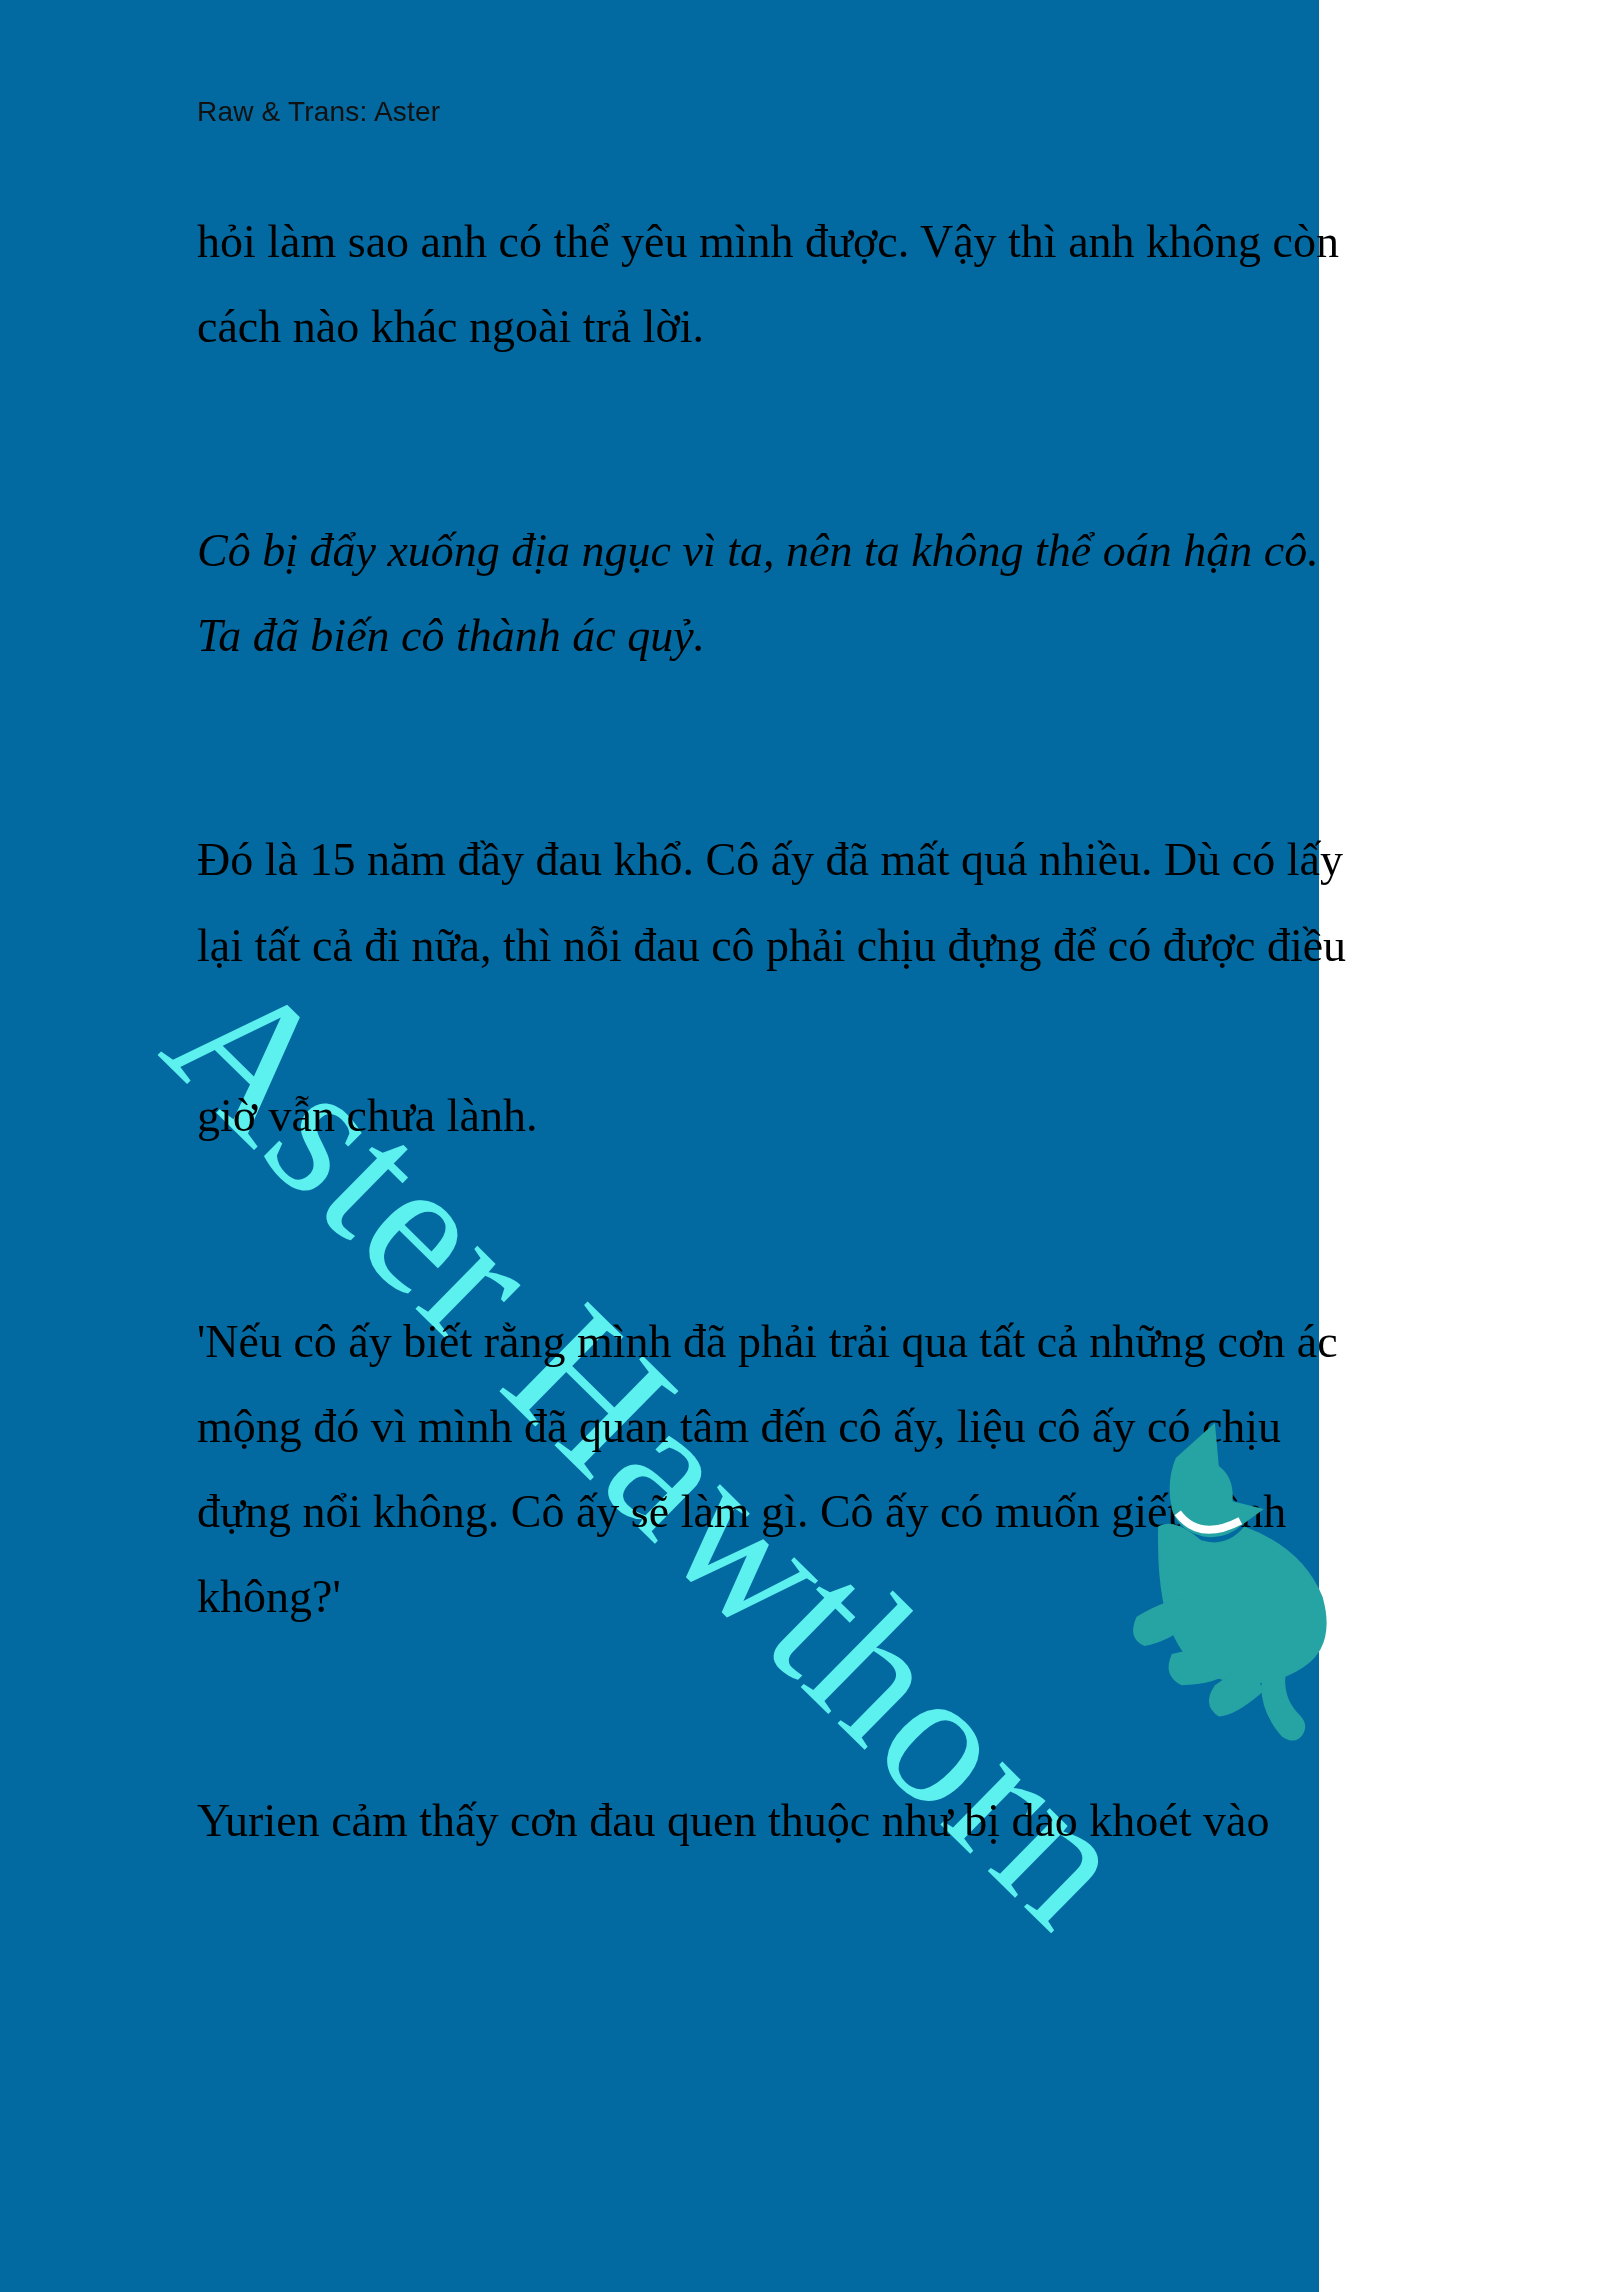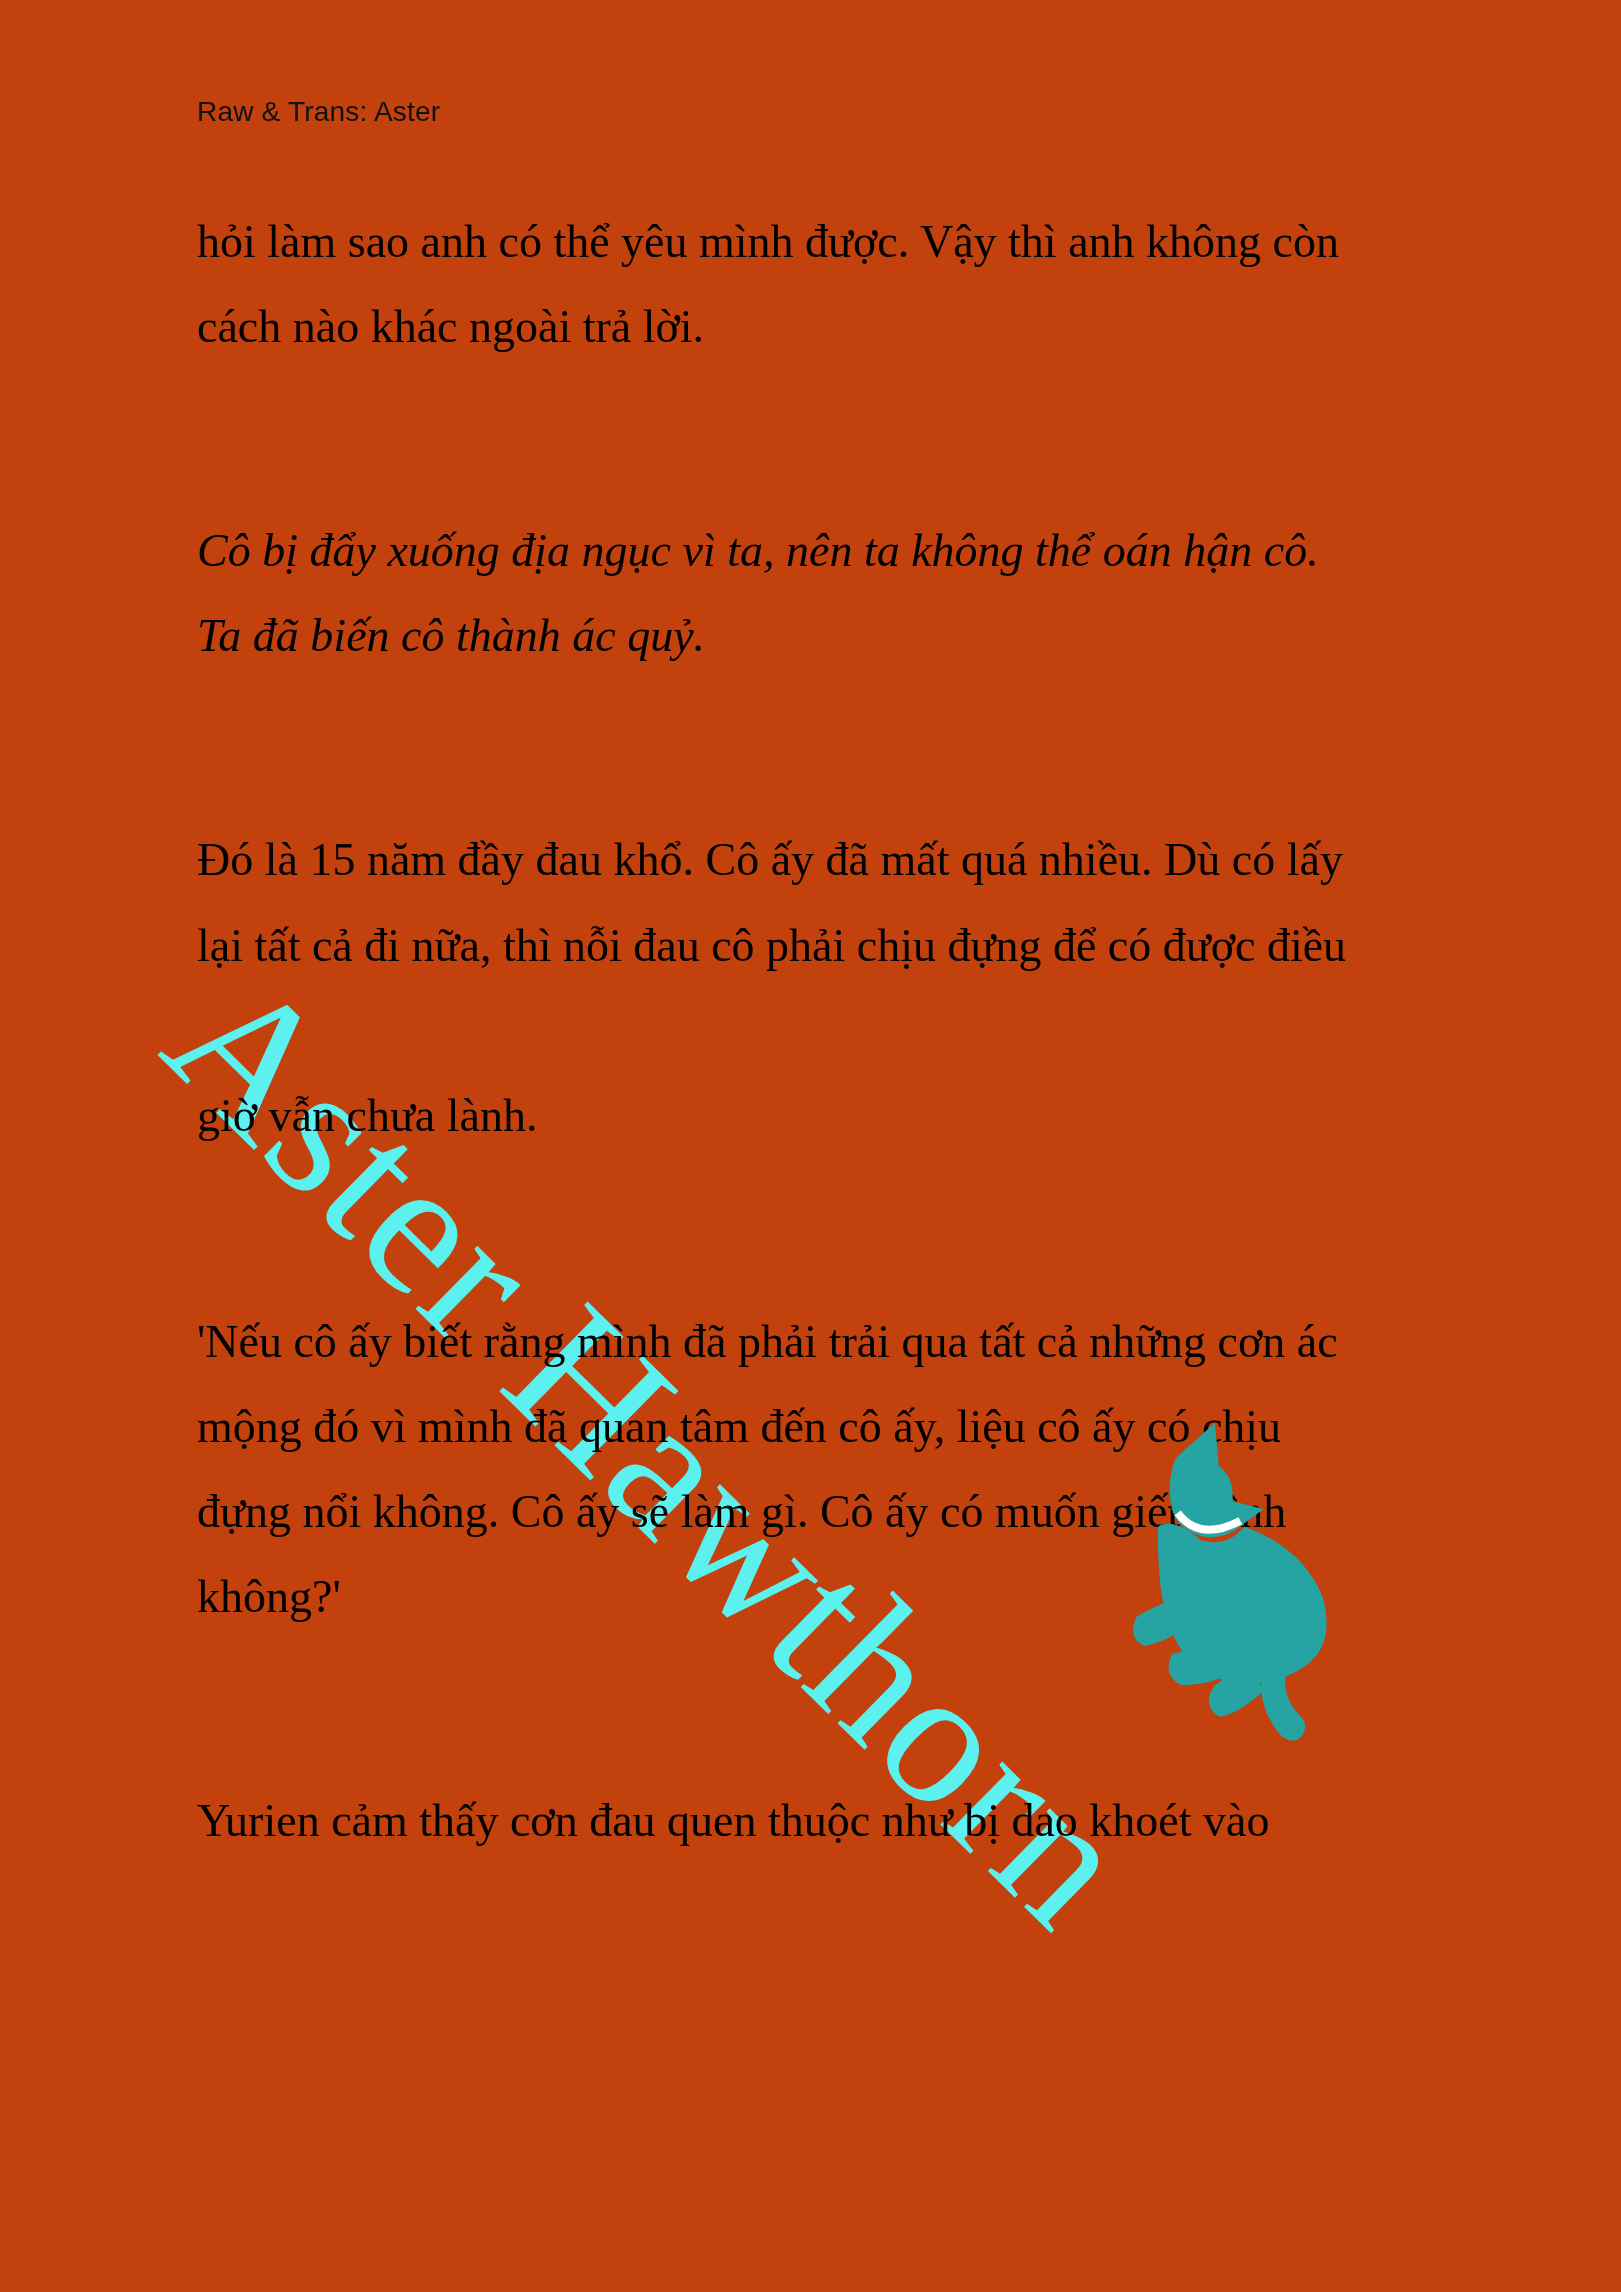--- a/index.html
+++ b/index.html
@@ -9,23 +9,23 @@
     }
     body {
       width: 1621px;
       height: 2293px;
       position: relative;
       overflow: hidden;
     }
     .page {
       position: absolute;
       left: 0; top: 0;
-      width: 1621px;
+      width: 1319px;
       height: 2293px;
-      background: #c2410c;
+      background: #0369a1;
     }
     .header {
       position: absolute;
       left: 197px;
       top: 96px;
       font-family: "Liberation Sans", sans-serif;
       font-size: 28px;
       color: #111111;
       letter-spacing: 0.2px;
     }

